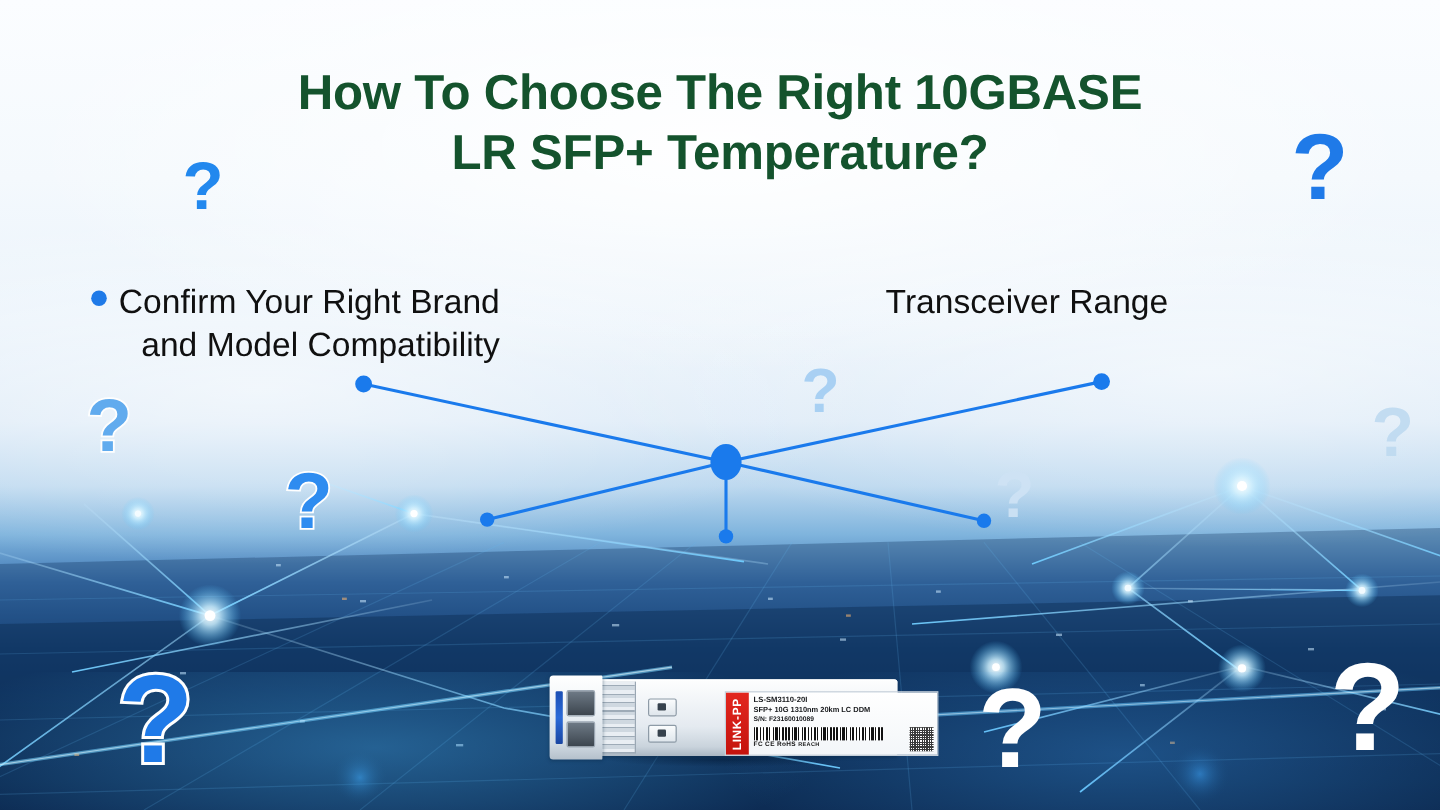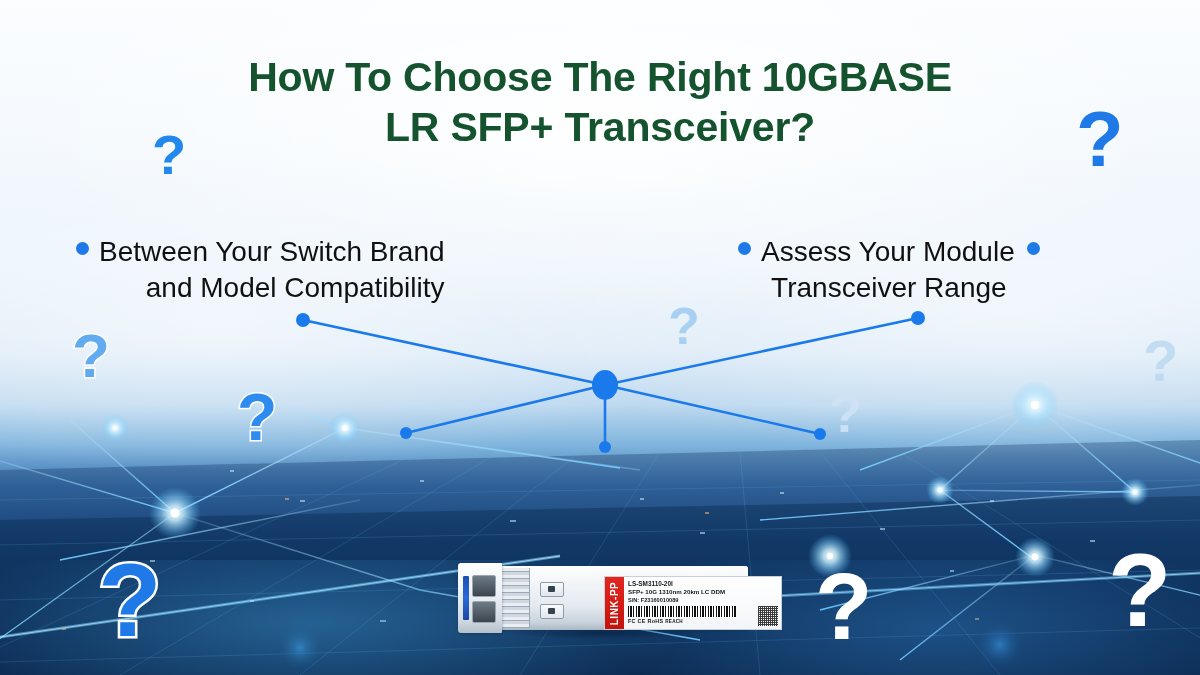--- a/index.html
+++ b/index.html
@@ -367,36 +367,33 @@
       <circle cx="303" cy="320" r="7" fill="#1a7aec"></circle>
       <circle cx="918" cy="318" r="7" fill="#1a7aec"></circle>
       <circle cx="406" cy="433" r="6" fill="#1a7aec"></circle>
       <circle cx="820" cy="434" r="6" fill="#1a7aec"></circle>
       <circle cx="605" cy="447" r="6" fill="#1a7aec"></circle>
       <ellipse cx="605" cy="385" rx="13" ry="15" fill="#1a7aec"></ellipse>
     </svg>
 
   <div class="title">
     <div>How To Choose The Right 10GBASE</div>
-    <div>LR SFP+ Transceiver?</div>
+    <div>LR SFP+ Temperature?</div>
   </div>
 
   <div class="bullet-block" id="block-left">
     <span class="bullet-line">
-      <span class="dot-inline"></span><span>Between Your Switch Brand</span>
+      <span class="dot-inline"></span><span>Confirm Your Right Brand</span>
     </span>
     <span class="bullet-line indent-l">
       <span>and Model Compatibility</span>
     </span>
   </div>
 
   <div class="bullet-block" id="block-right">
-    <span class="bullet-line">
-      <span class="dot-inline"></span><span>Assess Your Module</span><span class="dot-inline right"></span>
-    </span>
     <span class="bullet-line indent-c">
       <span>Transceiver Range</span>
     </span>
   </div>
 
 
   <div id="module">
     <div class="mod-shadow"></div>
 
     <div class="mod-body">

